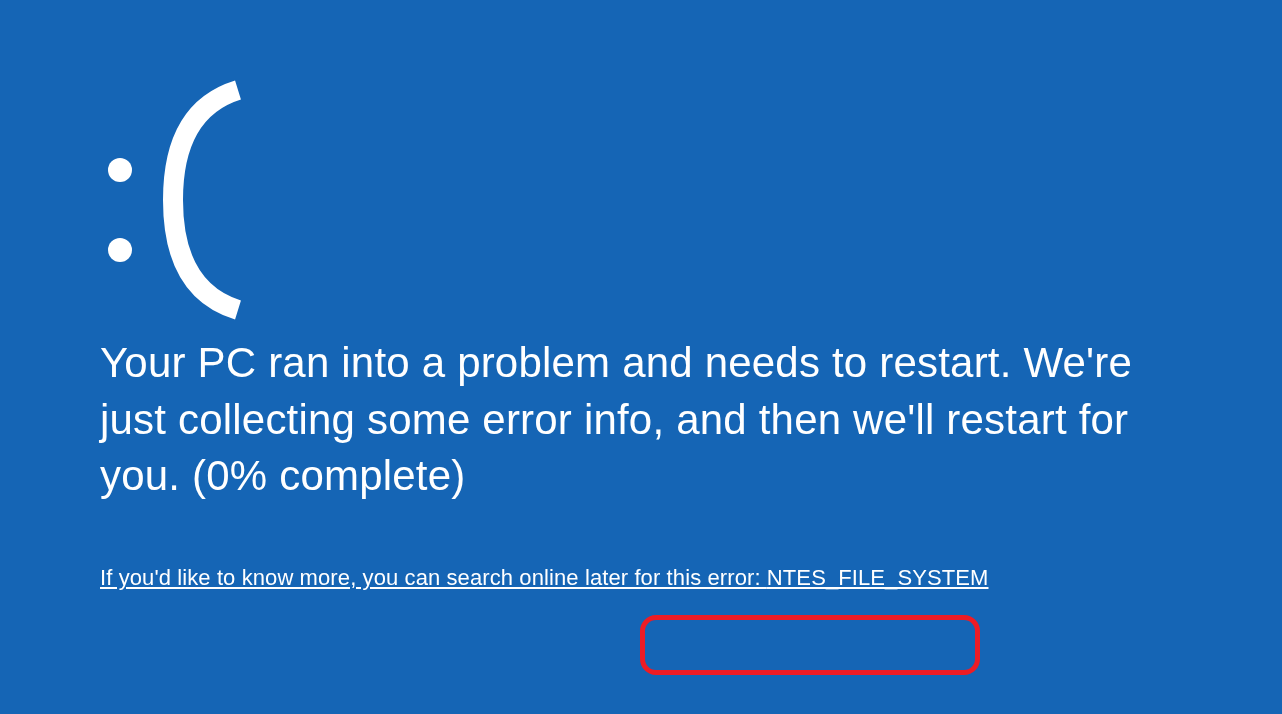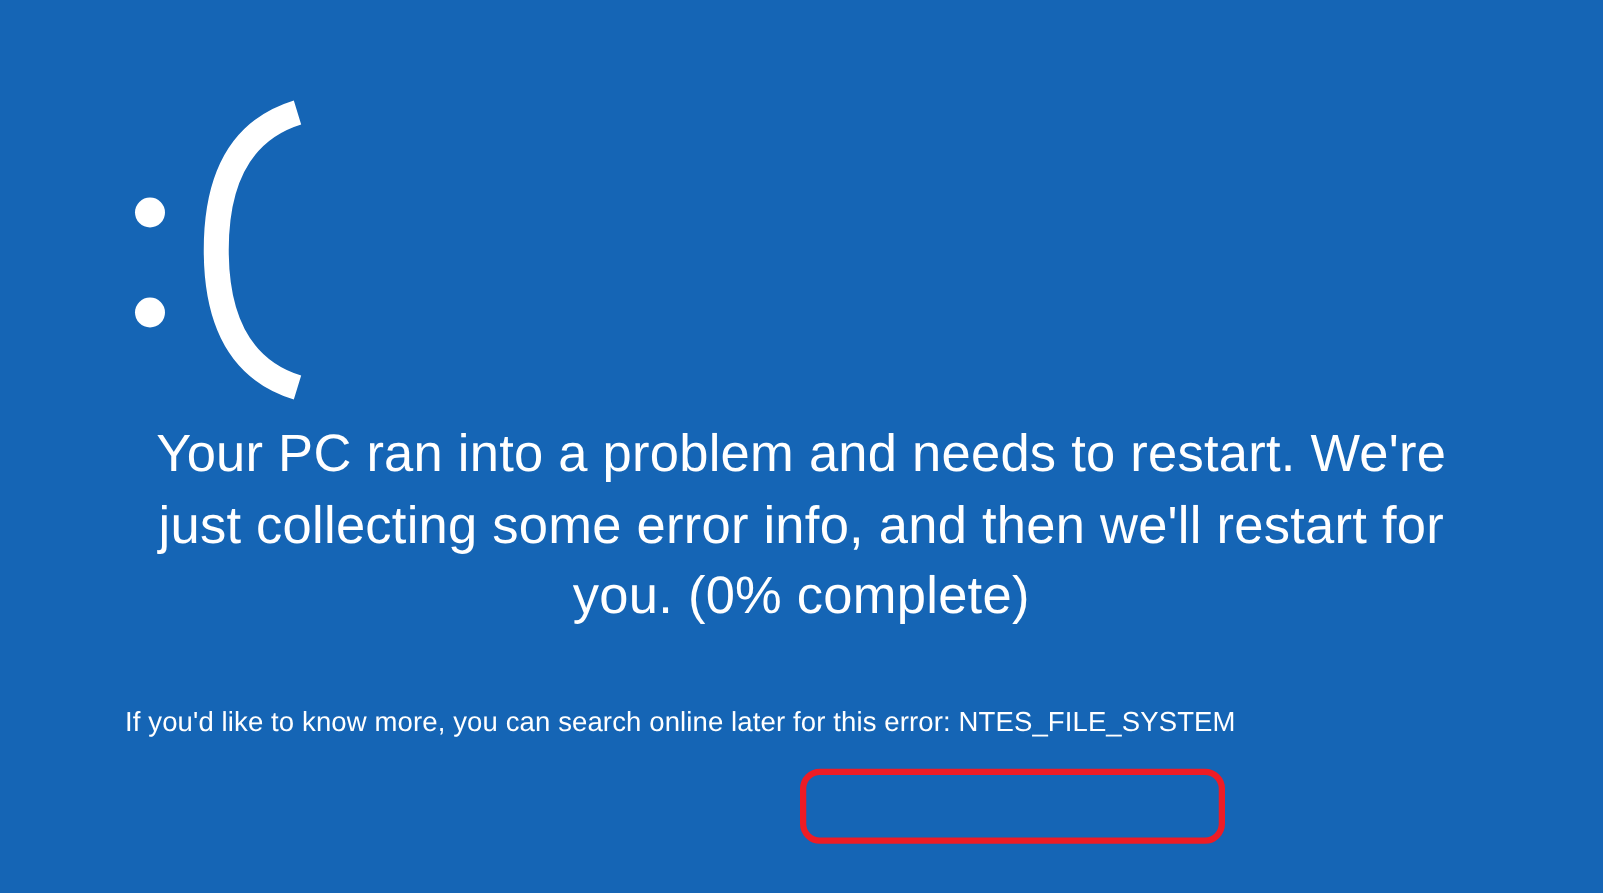--- a/index.html
+++ b/index.html
@@ -28,27 +28,27 @@
       position: absolute;
       left: -2px;
       top: 10px;
     }
     .main-message {
       font-size: 42px;
       font-weight: 300;
       line-height: 1.35;
       letter-spacing: 0.2px;
       margin-bottom: 60px;
-      text-align: center;
     }
     .footer-line {
       font-size: 22px;
       font-weight: 300;
       letter-spacing: 0.1px;
       position: relative;
+      text-decoration: underline;
     }
     .highlight-box {
       position: absolute;
       border: 5px solid #ee1c25;
       border-radius: 16px;
       width: 340px;
       height: 60px;
       left: 640px;
       top: 615px;
       pointer-events: none;

